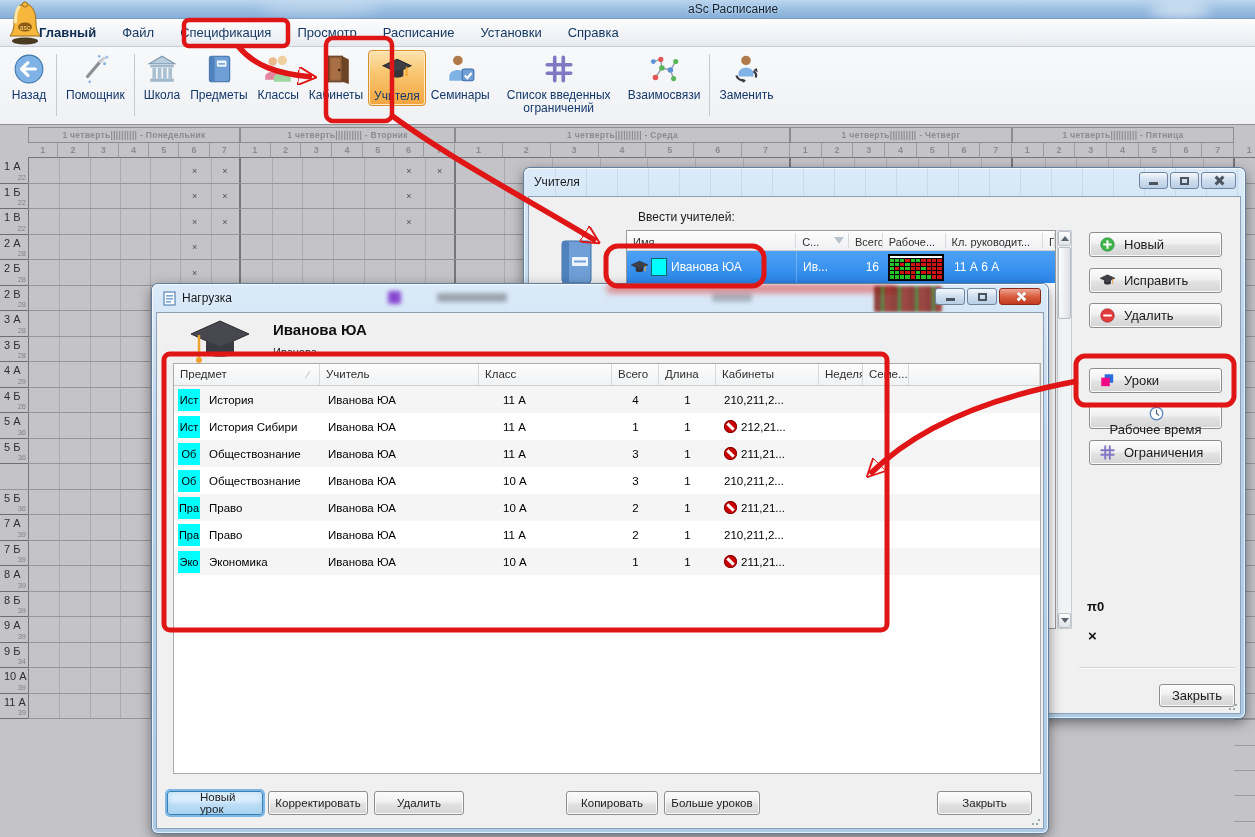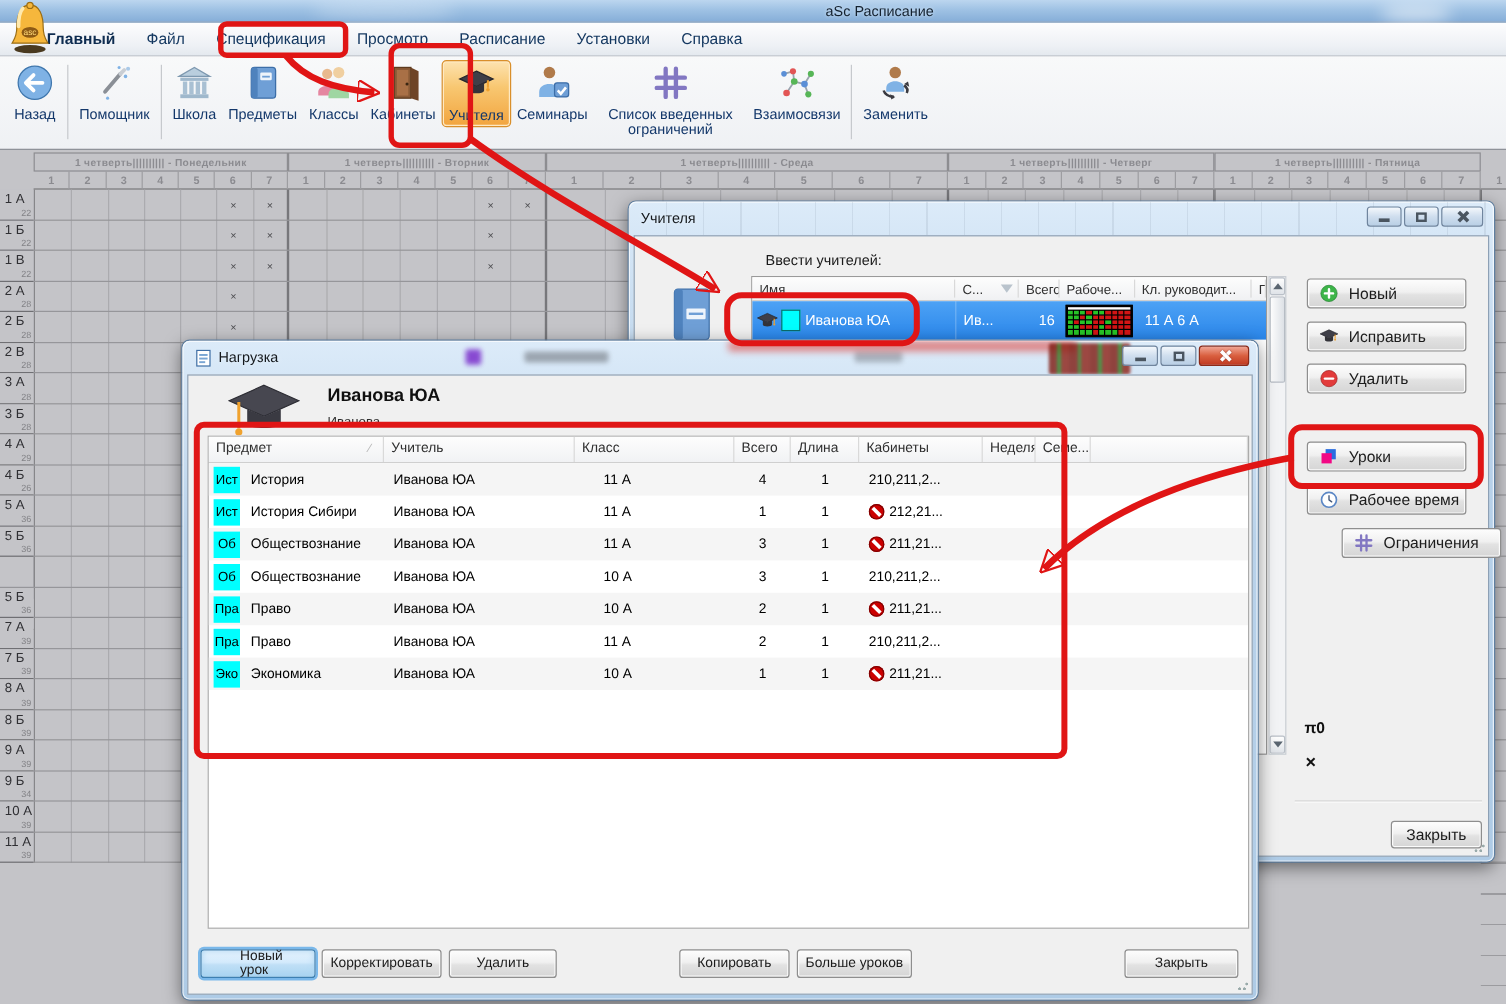--- a/index.html
+++ b/index.html
@@ -649,30 +649,30 @@
           </div>
           <div class="btn7" style="left: 560px; top: 171px; width: 133px; height: 25px;">
             <span class="bico">
               <svg width="17" height="17" viewBox="0 0 30 30">
                 <rect x="10" y="4" width="15" height="15" fill="#2a6de0"></rect>
                 <rect x="4" y="10" width="15" height="15" fill="#f20884"></rect>
               </svg>
             </span>
             <span>Уроки</span>
           </div>
-          <div class="btn7" style="left: 560px; top: 207px; width: 133px; height: 25px;">
+          <div class="btn7" style="left: 560px; top: 207px; width: 133px; height: 25px; flex-direction: column;">
             <span class="bico">
               <svg width="17" height="17" viewBox="0 0 30 30">
                 <circle cx="15" cy="15" r="11" fill="#fff" stroke="#5b87c5" stroke-width="2.4"></circle>
                 <path d="M15 9 V15 L19 18" stroke="#44597a" stroke-width="2" fill="none" stroke-linecap="round"></path>
               </svg>
             </span>
             <span>Рабочее время</span>
           </div>
-          <div class="btn7" style="left: 560px; top: 243px; width: 133px; height: 25px; margin-left: 29px;">
+          <div class="btn7" style="left: 560px; top: 243px; width: 133px; height: 25px;">
             <span class="bico">
               <svg width="17" height="17" viewBox="0 0 30 30">
                 <path d="M11 4 V26 M19 4 V26 M4 11 H26 M4 19 H26" stroke="#8277c2" stroke-width="3.4" stroke-linecap="round"></path>
               </svg>
             </span>
             <span>Ограничения</span>
           </div>
         </div>
 
       <div style="position:absolute;left:558px;top:402px;font-size:13px;font-weight:bold;color:#111;">π0</div>

